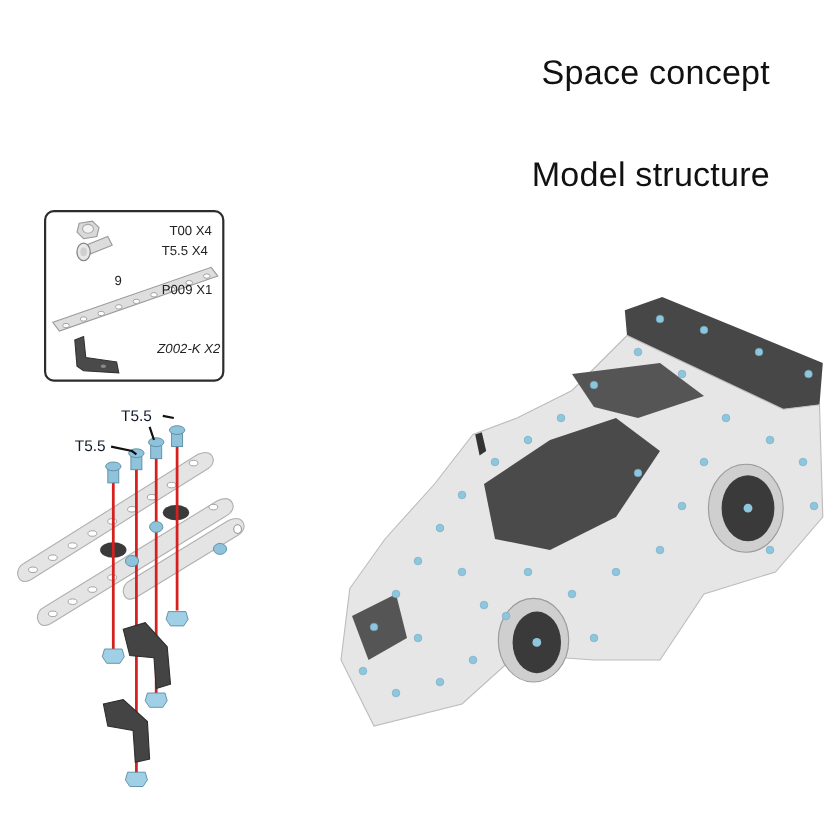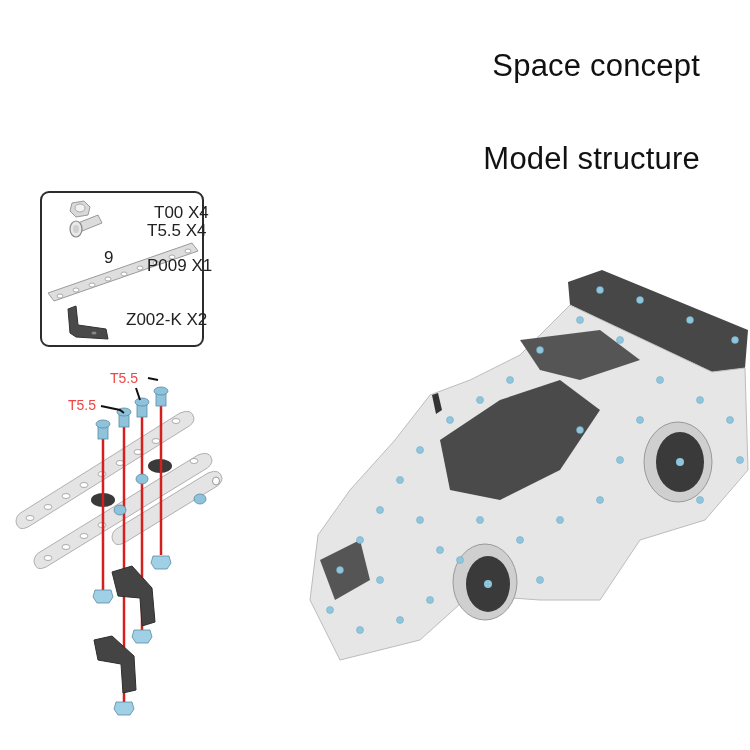--- a/index.html
+++ b/index.html
@@ -4,23 +4,23 @@
 <style>
   html, body { margin: 0; padding: 0; background: #ffffff; }
   body { width: 750px; height: 750px; position: relative; overflow: hidden;
          font-family: "Liberation Sans", sans-serif; color: #111; }
   .title { position: absolute; left: 0; width: 700px; text-align: right;
            font-size: 31px; font-weight: 400; color: #111; letter-spacing: 0.2px; }
   #t1 { top: 48px; }
   #t2 { top: 117px; margin-top: 24px; }
   .parts-box { position: absolute; left: 40px; top: 191px; width: 160px; height: 152px;
                border: 2px solid #2c2c2c; border-radius: 9px; background: #fff; }
-  .part-label { position: absolute; font-size: 17px; color: #222; white-space: nowrap; }
+  .part-label { position: absolute; font-size: 12px; color: #222; white-space: nowrap; }
   .illus { position: absolute; left: 0; top: 0; }
-  .callout { position: absolute; font-size: 14px; color: #ef4444; }
+  .callout { position: absolute; font-size: 14px; color: #0f172a; }
 </style>
 </head>
 <body>
 
 <div class="title" id="t1">Space concept</div>
 <div class="title" id="t2">Model structure</div>
 
 <div class="parts-box">
   <svg class="illus" width="160" height="152">
 
@@ -52,21 +52,21 @@
 
     <g>
       <polygon points="26,116 34,113 36,132 64,136 66,146 34,144 28,140" fill="#4a4a4a" stroke="#333" stroke-width="1"></polygon>
       <ellipse cx="52" cy="140" rx="2.5" ry="1.6" fill="#888"></ellipse>
     </g>
   </svg>
   <div class="part-label" style="left:62px;top:55px;">9</div>
   <div class="part-label" style="left:112px;top:10px;">T00 X4</div>
   <div class="part-label" style="left:105px;top:28px;">T5.5 X4</div>
   <div class="part-label" style="left:105px;top:63px;">P009 X1</div>
-  <div class="part-label" style="left:84px;top:117px;">Z002-K X2</div>
+  <div class="part-label" style="left:101px;top:117px;font-style:italic;">Z002-K X2</div>
 </div>
 
 <svg class="illus" width="260" height="750" style="left:0;top:0;">
 
   <g>
     <path d="M22,512 L180,413 Q192,408 194,418 Q194,424 186,428 L28,527 Q18,532 16,522 Q16,515 22,512 Z" fill="#e4e4e4" stroke="#b0b0b0"></path>
     <g fill="#fff" stroke="#999" stroke-width="0.8">
       <ellipse cx="30" cy="518" rx="4" ry="2.5"></ellipse>
         <ellipse cx="48" cy="507" rx="4" ry="2.5"></ellipse>
       <ellipse cx="66" cy="496" rx="4" ry="2.5"></ellipse>

